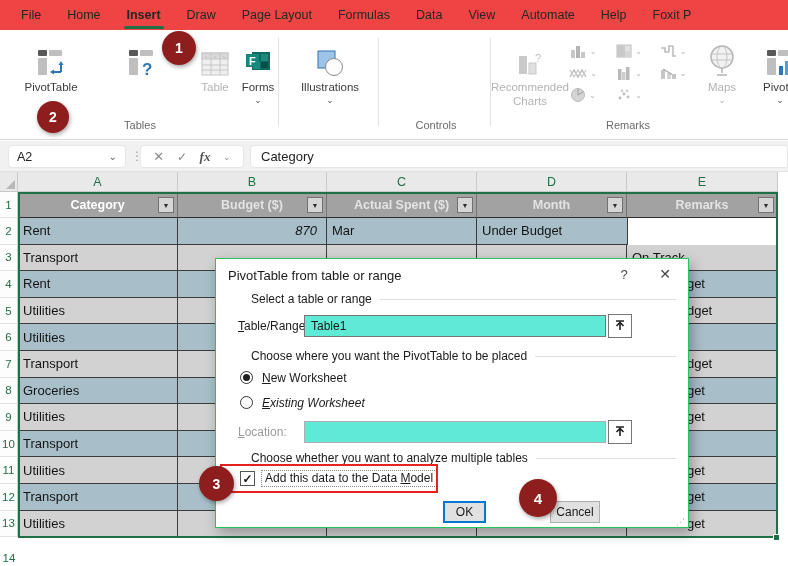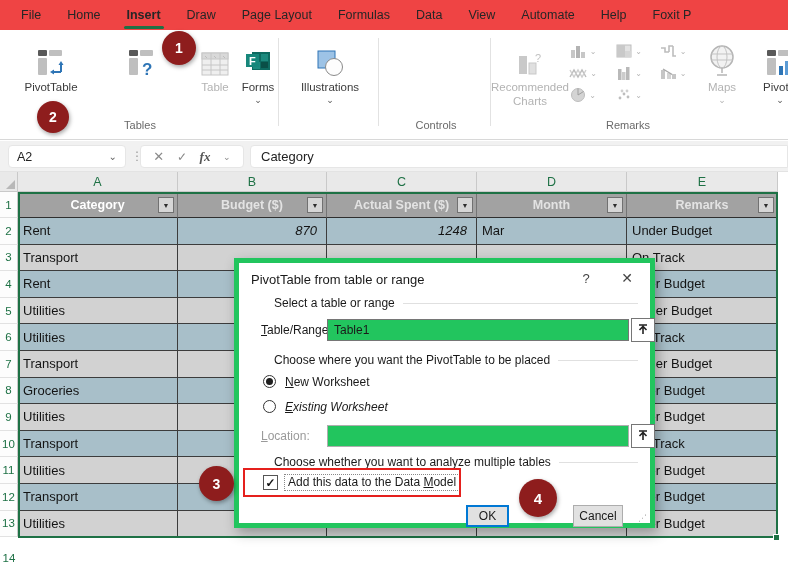--- a/index.html
+++ b/index.html
@@ -84,32 +84,32 @@
                 border:2px solid #1e7145; pointer-events:none; z-index:5; }
   .fill-handle { position:absolute; left:773px; top:534px; width:7px; height:7px;
                  background:#1e7145; border:1px solid #fff; z-index:6; }
   .nextrow { position:absolute; left:0; top:552px; width:18px; text-align:center;
              color:#1e7145; font-size:11.5px; }
 
   
   svg { display:block; }
 
   
-  .dialog { position:absolute; left:234px; top:258px; width:421px; height:270px; background:#fff;
-            border:5px solid #22c55e; box-shadow:3px 5px 12px rgba(0,0,0,.3); z-index:40;
+  .dialog { position:absolute; left:215px; top:258px; width:474px; height:270px; background:#fff;
+            border:1px solid #22c55e; box-shadow:3px 5px 12px rgba(0,0,0,.3); z-index:40;
             font-size:12px; color:#1a1a1a; }
   .dlg-title { position:absolute; left:12px; top:9px; font-size:13px; }
   .dlg-help { position:absolute; right:54px; top:8px; color:#444; font-size:13px; width:20px;
               text-align:center; }
   .dlg-close { position:absolute; right:12px; top:7px; color:#444; font-size:14px; width:22px;
                text-align:center; }
   .cap { position:absolute; left:12px; right:12px; display:flex; align-items:center; gap:8px;
          white-space:nowrap;margin-left:23px; }
   .cap::after { content:''; flex:1; height:1px; background:#e0e0e0; }
-  .dlg-input { position:absolute; height:22px; background:#22c55e; border:1px solid #767676;
+  .dlg-input { position:absolute; height:22px; background:#5eead4; border:1px solid #767676;
                font-size:12px; display:flex; align-items:center; padding:0 6px; overflow:hidden; }
   .range-btn { position:absolute; width:24px; height:24px; background:#fff; border:1px solid #767676;
                display:flex; align-items:center; justify-content:center; }
   .radio { position:absolute; width:13px; height:13px; border:1px solid #333; border-radius:50%;
            background:#fff; }
   .radio.sel::after { content:''; position:absolute; left:2px; top:2px; width:7px; height:7px;
                       border-radius:50%; background:#1f1f1f; }
   .rlabel { position:absolute; font-size:12px; }
   .graylab { color:#9a9a9a; }
   .dm-check { position:absolute; left:24px; top:212px; width:15px; height:15px; background:#fff;
@@ -397,21 +397,20 @@
     <div class="cell w-e">
       <span>Remarks</span>
       <span class="filterbtn">▼</span>
     </div>
   </div>
 
   <div class="row r-blue">
     <div class="rowhead">2</div>
     <div class="cell w-a">Rent</div>
     <div class="cell w-b num">870</div>
-    <div class="cell w-c num">1248</div>
     <div class="cell w-d">Mar</div>
     <div class="cell w-e">Under Budget</div>
   </div>
   <div class="row r-gray">
     <div class="rowhead">3</div>
     <div class="cell w-a">Transport</div>
     <div class="cell w-b num"></div>
     <div class="cell w-c num"></div>
     <div class="cell w-d"></div>
     <div class="cell w-e">On Track</div>

